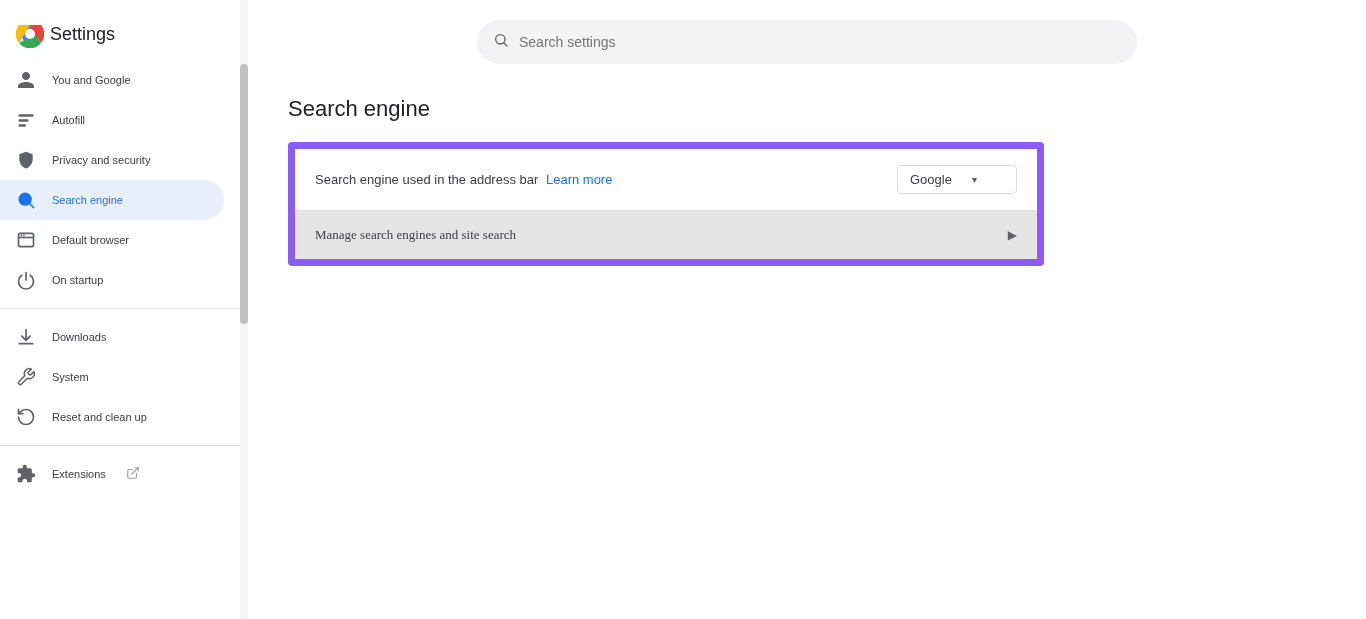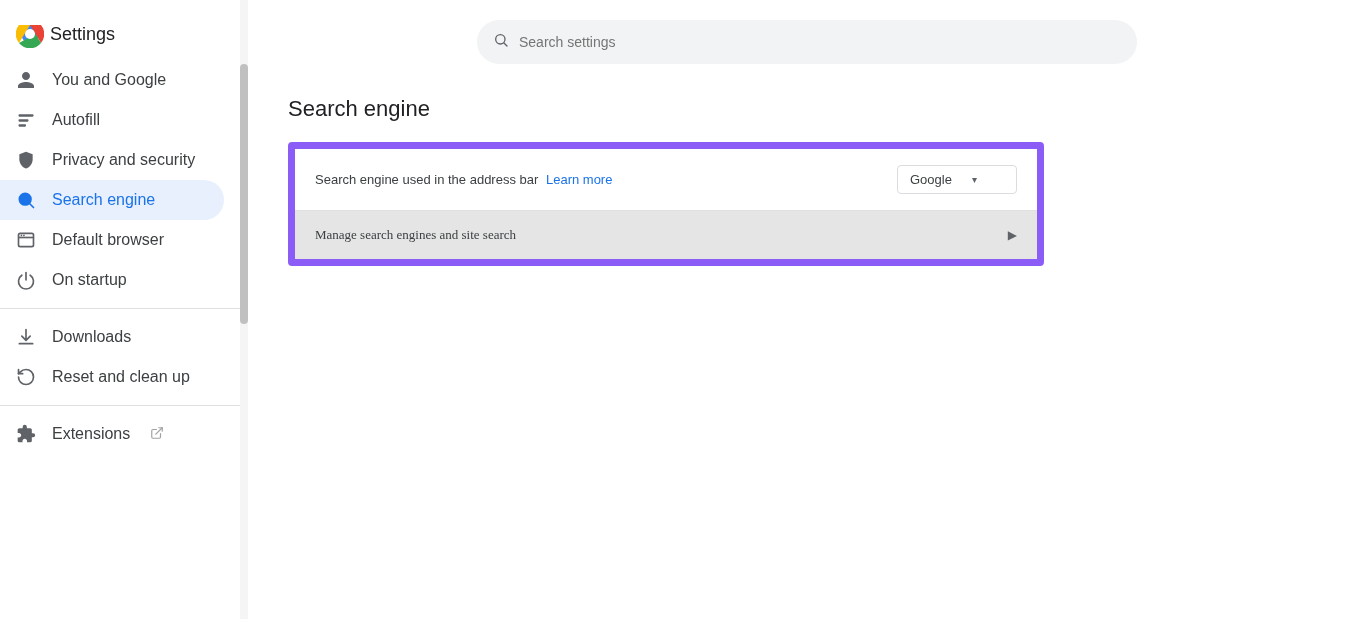--- a/index.html
+++ b/index.html
@@ -92,21 +92,21 @@
       fill: #1a73e8;
     }
 
     .sidebar-divider {
       height: 1px;
       background: #e0e0e0;
       margin: 8px 0;
     }
 
     .sidebar-label {
-      font-size: 16px;
+      font-size: 11px;
       white-space: nowrap;
     }
 
     .external-icon {
       margin-left: 4px;
       opacity: 0.6;
     }
 
     
     #main {
@@ -308,20 +308,28 @@
     <span class="sidebar-icon">
       <svg width="20" height="20" viewBox="0 0 24 24" fill="none" xmlns="http://www.w3.org/2000/svg">
         <path d="M12 3v12M7 11l5 5 5-5" stroke="#5f6368" stroke-width="2" stroke-linecap="round" stroke-linejoin="round"></path>
         <path d="M4 20h16" stroke="#5f6368" stroke-width="2" stroke-linecap="round"></path>
       </svg>
     </span>
     <span class="sidebar-label">Downloads</span>
   </div>
 
 
+  <div class="sidebar-item">
+    <span class="sidebar-icon">
+      <svg width="20" height="20" viewBox="0 0 24 24" fill="none" xmlns="http://www.w3.org/2000/svg">
+        <path d="M14.7 6.3a1 1 0 0 0 0 1.4l1.6 1.6a1 1 0 0 0 1.4 0l3.77-3.77a6 6 0 0 1-7.94 7.94l-6.91 6.91a2.12 2.12 0 0 1-3-3l6.91-6.91a6 6 0 0 1 7.94-7.94l-3.76 3.77z" stroke="#5f6368" stroke-width="1.8" fill="none" stroke-linecap="round" stroke-linejoin="round"></path>
+      </svg>
+    </span>
+    <span class="sidebar-label">System</span>
+  </div>
 
   <div class="sidebar-item">
     <span class="sidebar-icon">
       <svg width="20" height="20" viewBox="0 0 24 24" fill="none" xmlns="http://www.w3.org/2000/svg">
         <path d="M3 12a9 9 0 1 0 9-9 9.75 9.75 0 0 0-6.74 2.74L3 8" stroke="#5f6368" stroke-width="2" stroke-linecap="round" stroke-linejoin="round"></path>
         <path d="M3 3v5h5" stroke="#5f6368" stroke-width="2" stroke-linecap="round" stroke-linejoin="round"></path>
       </svg>
     </span>
     <span class="sidebar-label">Reset and clean up</span>
   </div>

